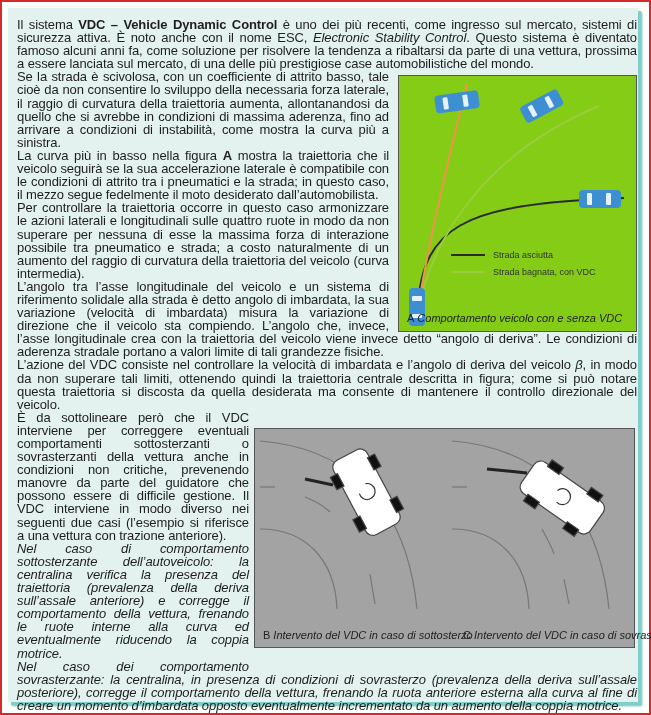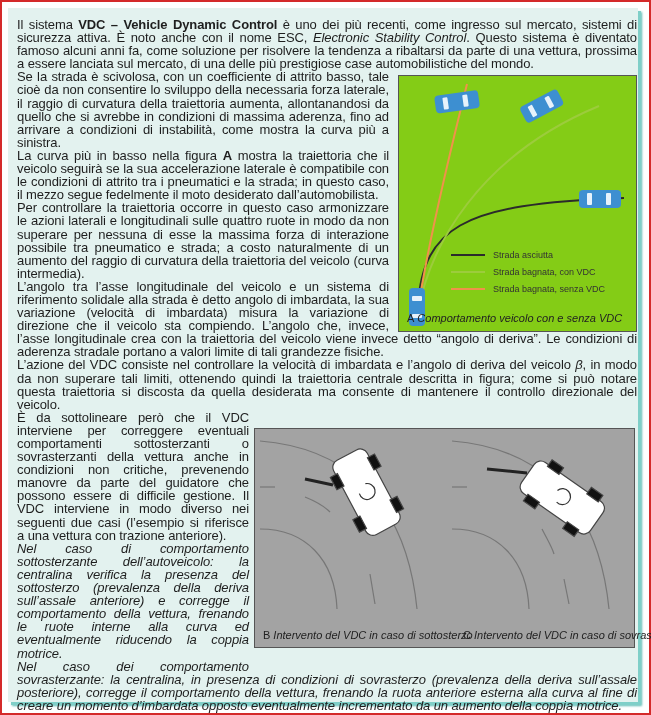--- a/index.html
+++ b/index.html
@@ -82,24 +82,20 @@
       </svg>
       <div class="legend">
         <div class="row">
           <span class="swatch" style="background:#2b2b2b"></span>
           <span>Strada asciutta</span>
         </div>
         <div class="row">
           <span class="swatch" style="background:#9ccc3c"></span>
           <span>Strada bagnata, con VDC</span>
         </div>
-        <div class="row">
-          <span class="swatch" style="background:#f0924a"></span>
-          <span>Strada bagnata, senza VDC</span>
-        </div>
       </div>
       <div class="cap" style="left:8px; top:236px;">
         <b>A</b><span>Comportamento veicolo con e senza VDC</span>
       </div>
     </div>
 
     <div class="figBC">
       <svg width="379" height="218" viewBox="0 0 379 218">
         <g fill="none" stroke="#777" stroke-width="1.2">
           <path d="M5 12 C 80 18, 150 60, 162 180"></path>
@@ -152,18 +148,18 @@
         <span>La curva più in basso nella figura </span><b>A</b><span> mostra la traiettoria che il veicolo seguirà se la sua accelerazione laterale è compatibile con le condizioni di attrito tra i pneumatici e la strada; in questo caso, il mezzo segue  fedelmente il moto desiderato dall’automobilista.</span>
       </p>
       <p>Per controllare la traiettoria occorre in questo caso armonizzare le azioni laterali e longitudinali sulle quattro ruote in modo da non superare per nessuna di esse la massima forza di interazione possibile tra pneumatico e strada; a costo naturalmente di un aumento del raggio di curvatura della traiettoria del veicolo (curva intermedia).</p>
       <p>L’angolo tra l’asse longitudinale del veicolo e un sistema di riferimento solidale alla strada è detto angolo di imbardata, la sua variazione (velocità di imbardata) misura la variazione di direzione che il veicolo sta compiendo. L’angolo che, invece, l’asse longitudinale crea con la traiettoria del veicolo viene invece detto “angolo di deriva”. Le condizioni di aderenza stradale portano a valori limite di tali grandezze fisiche.</p>
       <p>
         <span>L’azione del VDC consiste nel controllare la velocità di imbardata e l’angolo di deriva del veicolo </span><i>β</i><span>, in modo da non superare tali limiti, ottenendo quindi la traiettoria centrale descritta in figura; come si può notare questa traiettoria si discosta da quella desiderata ma consente di mantenere il controllo direzionale del veicolo.</span>
       </p>
       <div style="clear:both; height:0;"></div>
       <div class="floatB" style="margin-top:26px;"></div>
       <p>È da sottolineare però che il VDC interviene per correggere eventuali comportamenti sottosterzanti o sovrasterzanti della vettura anche in condizioni non critiche, prevenendo manovre da parte del guidatore che possono essere di difficile gestione. Il VDC interviene in modo diverso nei seguenti due casi (l’esempio si riferisce a una vettura con trazione anteriore).</p>
-      <p><i>Nel caso di comportamento sottosterzante dell’autoveicolo: la centralina verifica la presenza del sottosterzo (prevalenza della deriva sull’assale anteriore) e corregge il comportamento della vettura, frenando le ruote interne alla curva ed eventualmente riducendo la coppia motrice.</i></p>
+      <p><i>Nel caso di comportamento sottosterzante dell’autoveicolo: la centralina verifica la presenza del traiettoria (prevalenza della deriva sull’assale anteriore) e corregge il comportamento della vettura, frenando le ruote interne alla curva ed eventualmente riducendo la coppia motrice.</i></p>
       <p><i>Nel caso dei comportamento sovrasterzante: la centralina, in presenza di condizioni di sovrasterzo (prevalenza della deriva sull’assale posteriore), corregge il comportamento della vettura, frenando la ruota anteriore esterna alla curva al fine di creare un momento d’imbardata opposto eventualmente incrementato da un aumento della coppia motrice.</i></p>
     </div>
 
   </div>
 </div>
 
 </body></html>

